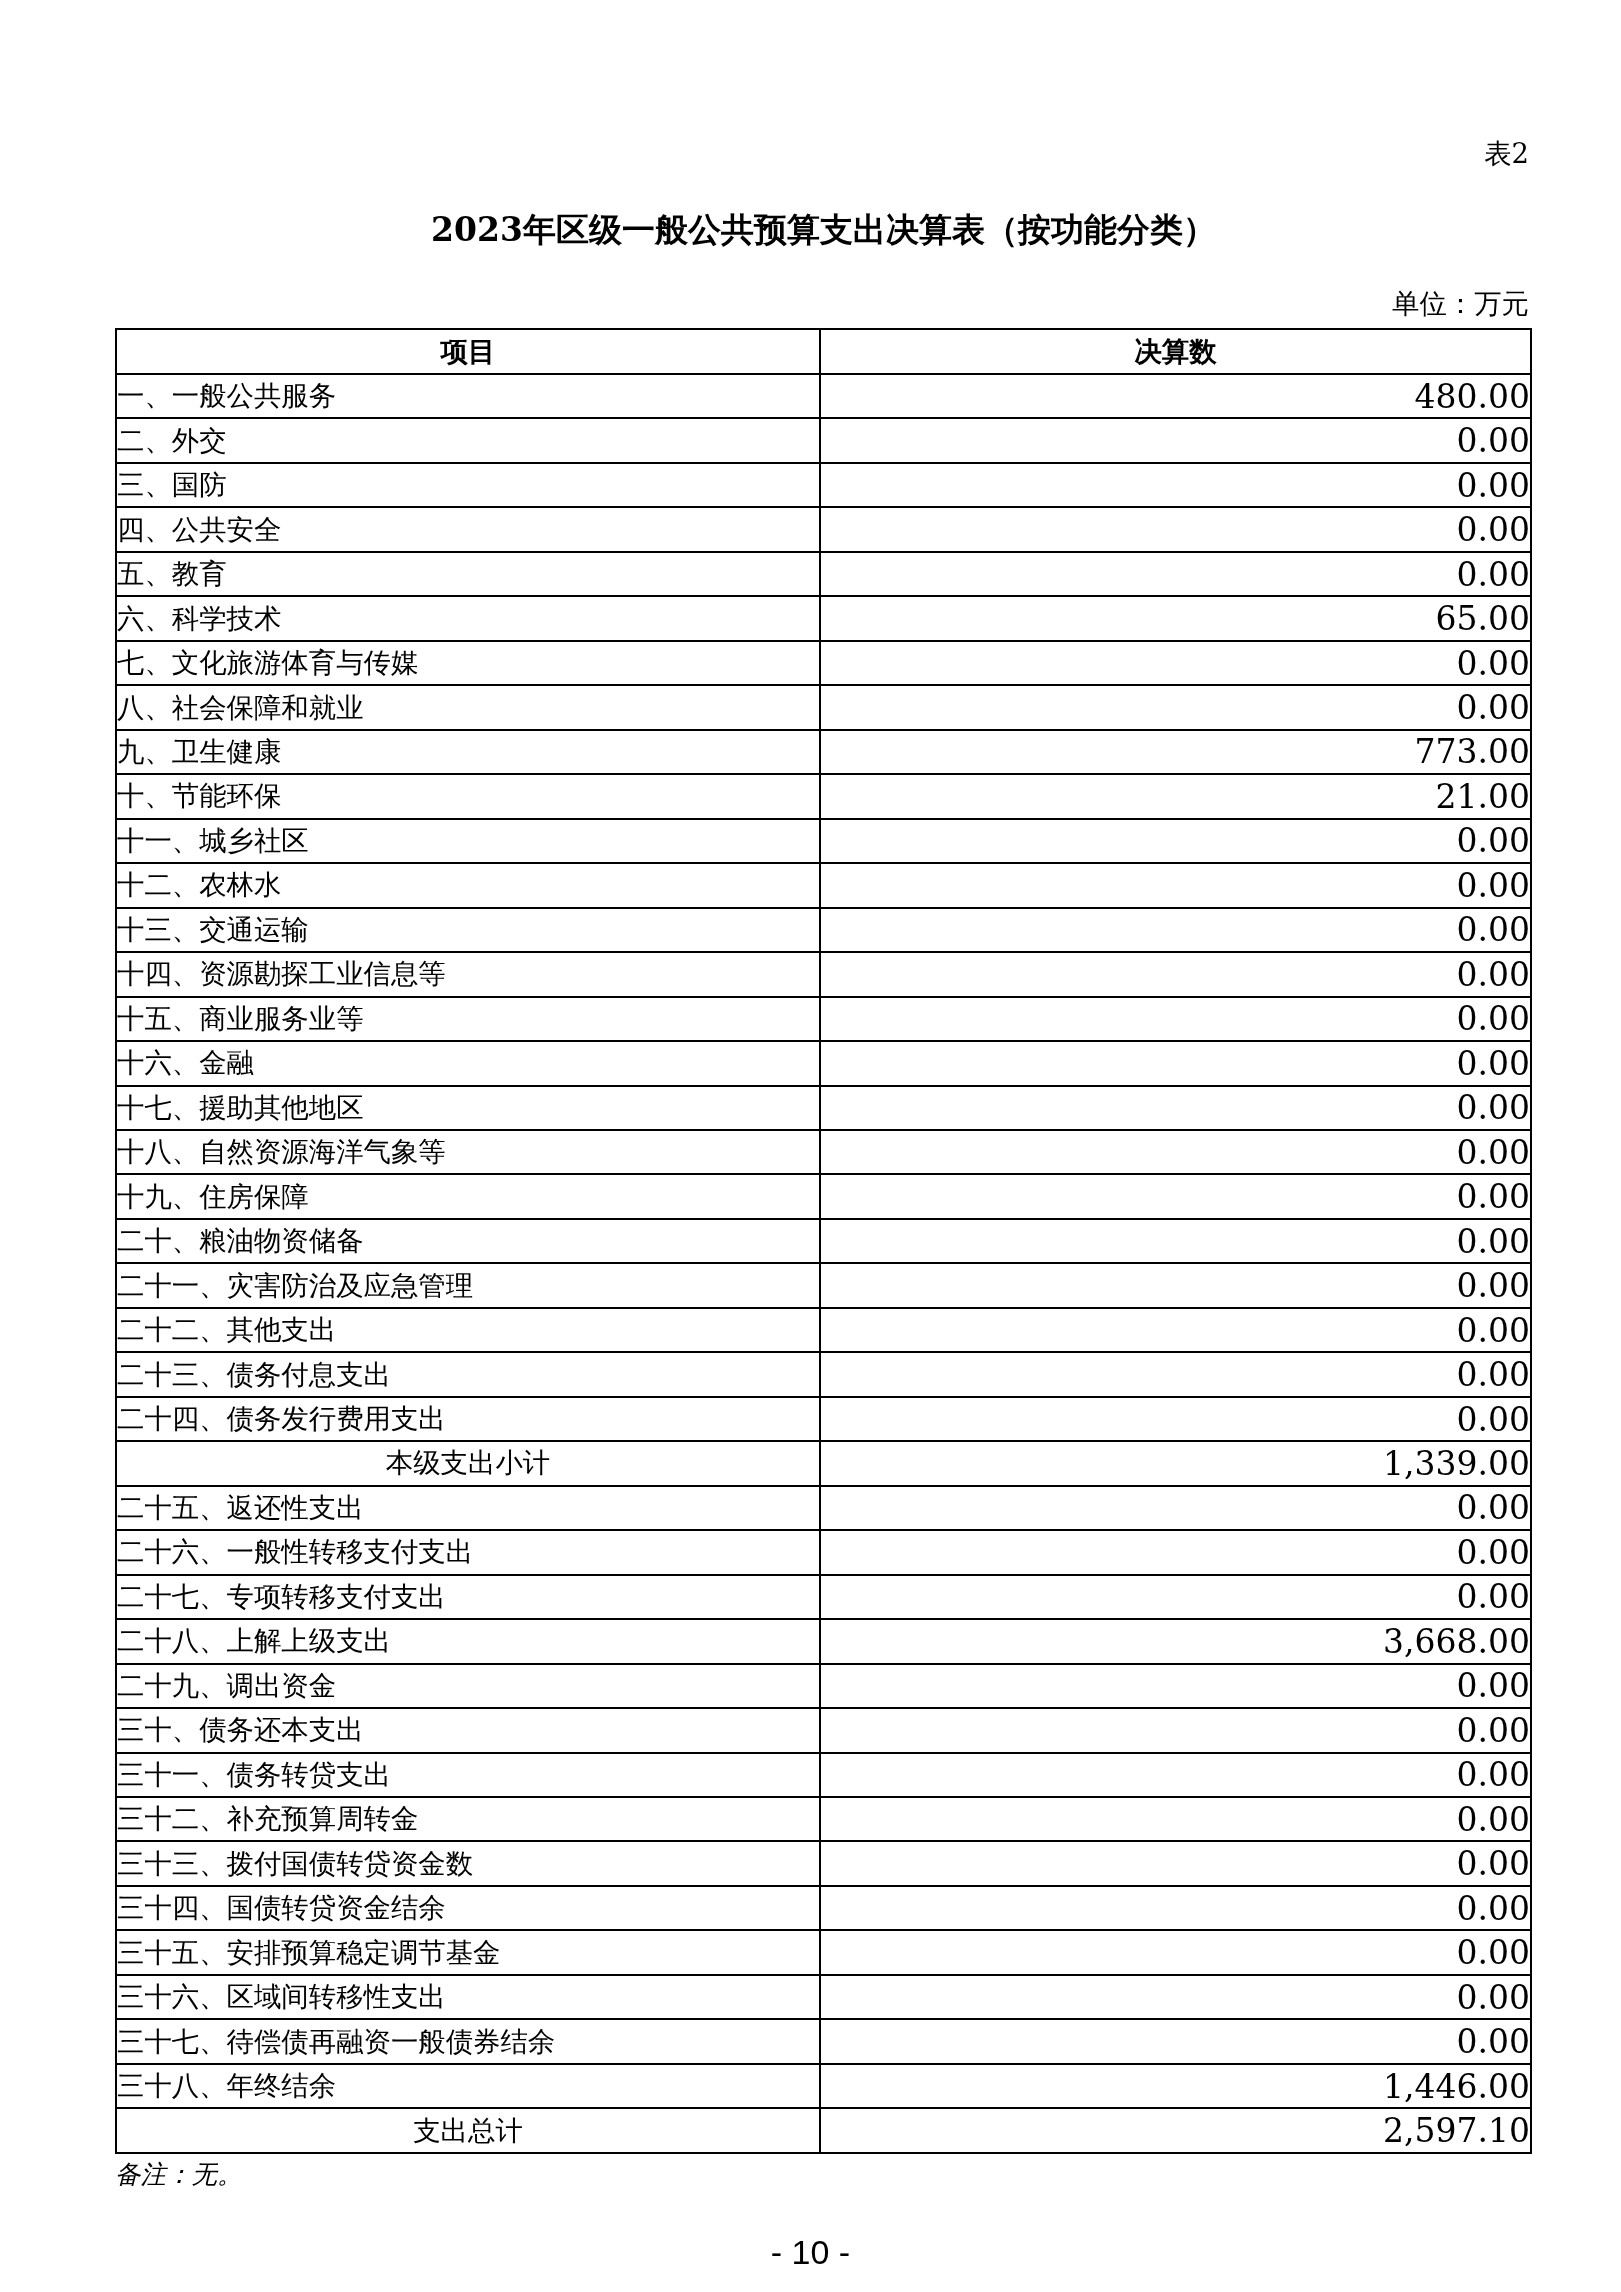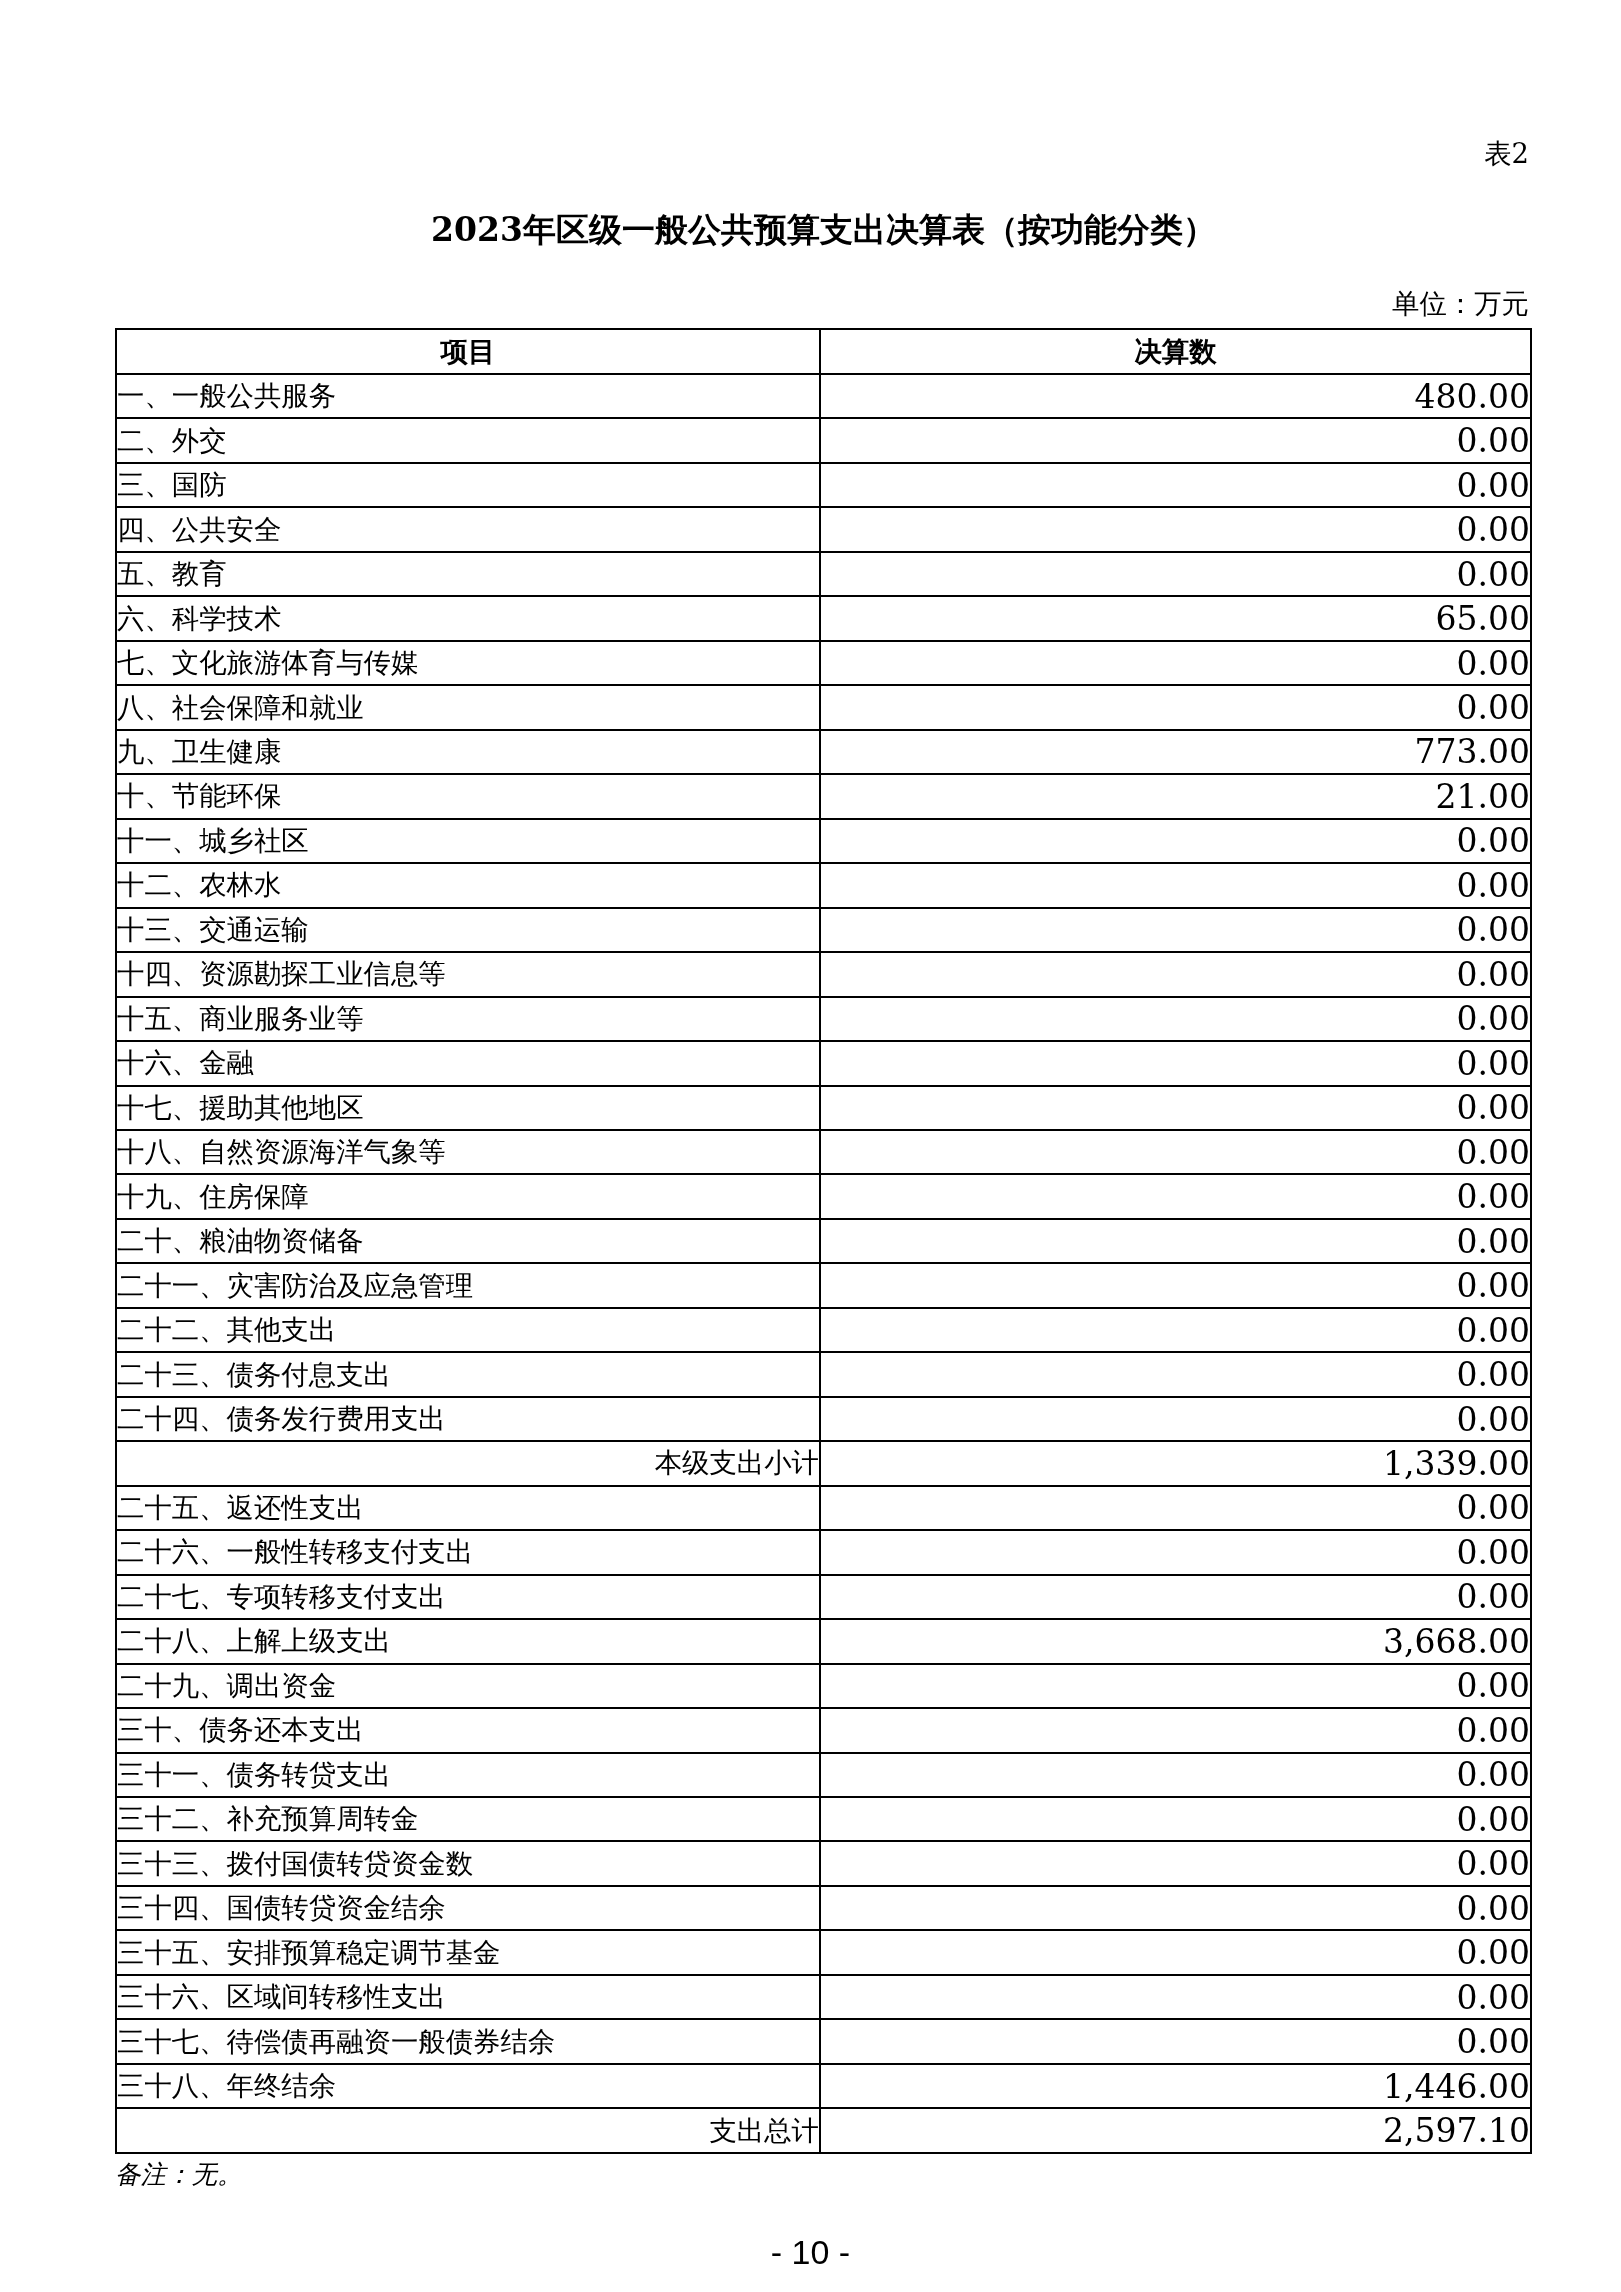--- a/index.html
+++ b/index.html
@@ -73,21 +73,21 @@
     text-align: left;
     padding-left: 13.7px;
     font-size: 27.4px;
   }
   td.value {
     text-align: right;
     padding-right: 8.8px;
     font-size: 33px;
   }
   tr.center td.item {
-    text-align: right;
+    text-align: center;
     padding-left: 0;
   }
   .note {
     position: absolute;
     left: 115px;
     top: 2159px;
     font-size: 25.5px;
     line-height: 31px;
     font-style: italic;
   }

